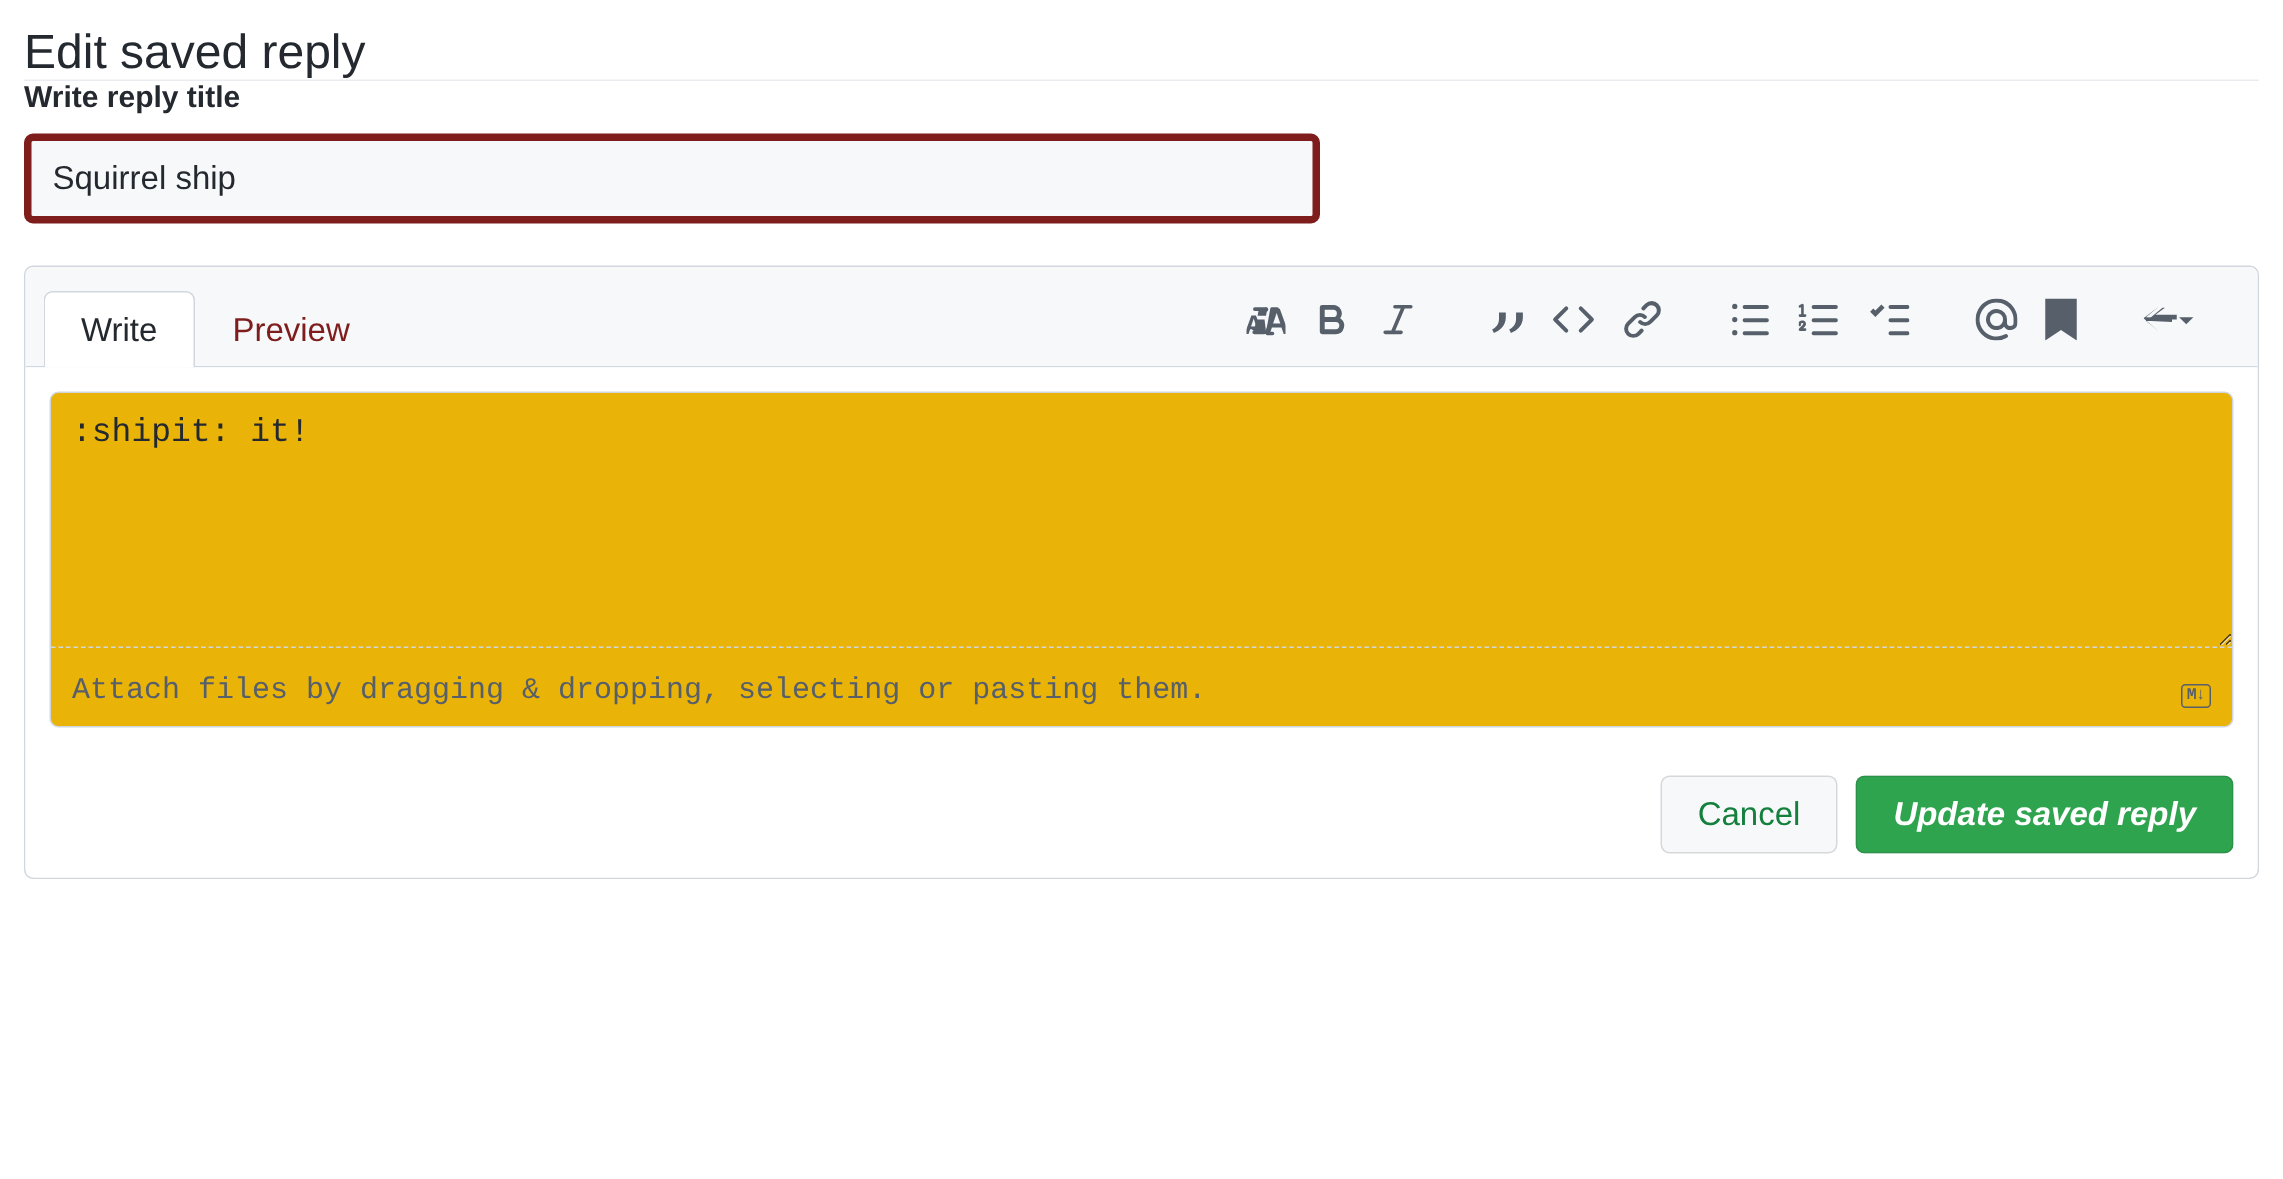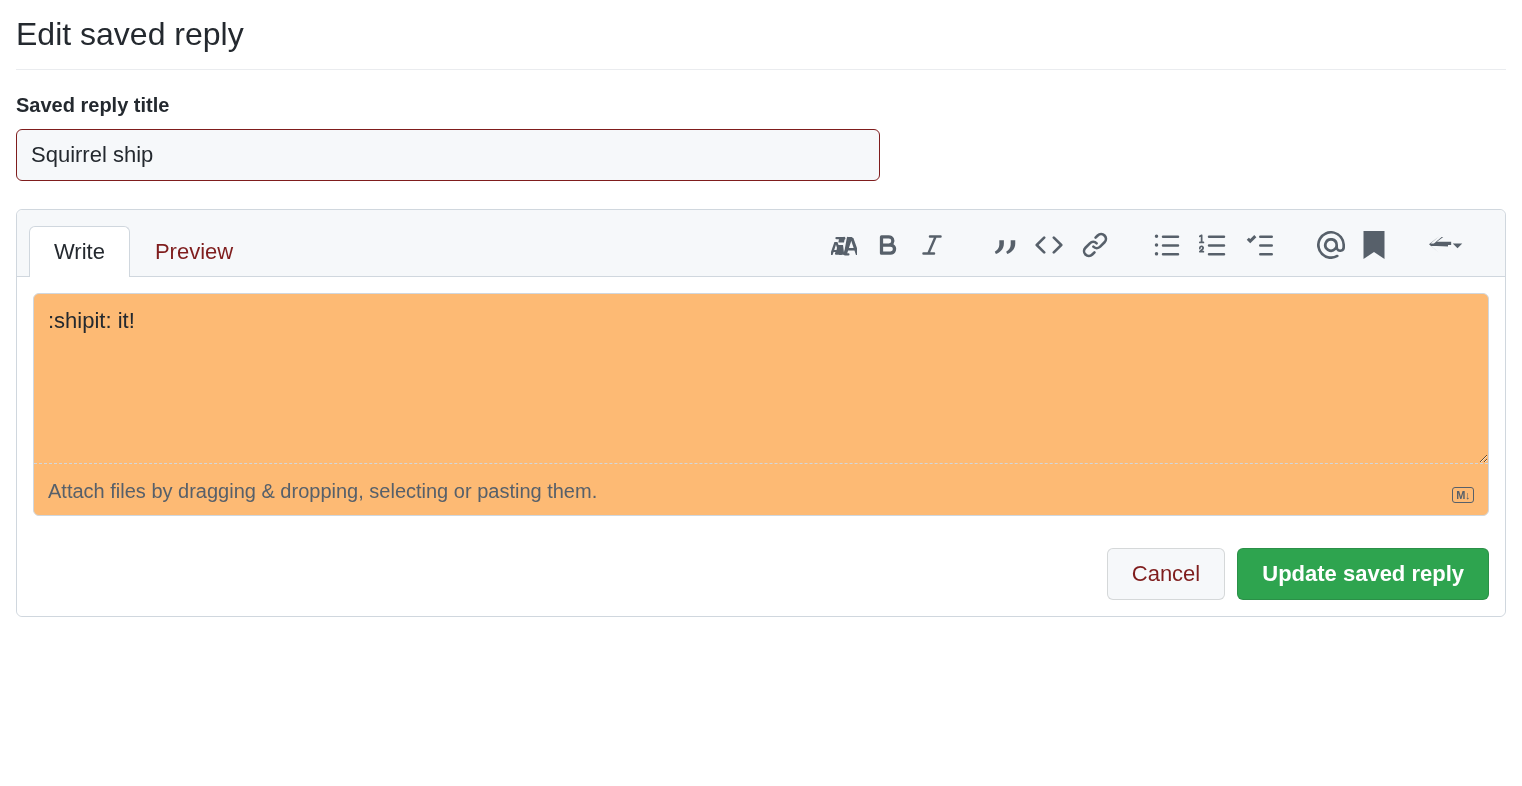--- a/index.html
+++ b/index.html
@@ -5,35 +5,33 @@
 * { box-sizing: border-box; margin: 0; padding: 0; }
 body {
   font-family: -apple-system, BlinkMacSystemFont, "Segoe UI", Helvetica, Arial, sans-serif;
   color: #24292f;
   background: #fff;
   padding: 16px;
 }
 .page-title {
   font-size: 32px;
   font-weight: 400;
-  padding-bottom: 16px;
   border-bottom: 1px solid #eaecef;
-  margin-bottom: 24px;
 }
 .field-label {
   font-size: 20px;
   font-weight: 600;
   margin-bottom: 12px;
   display: block;
 }
 .title-input {
   width: 58%;
   padding: 12px 14px;
   font-size: 22px;
-  border: 1px solid #7f1d1d;
+  border: 5px solid #7f1d1d;
   border-radius: 6px;
   background: #f6f8fa;
   color: #24292f;
   margin-bottom: 28px;
 }
 .comment-box {
   border: 1px solid #d0d7de;
   border-radius: 6px;
 }
 .tab-header {
@@ -80,21 +78,22 @@
   color: #57606a;
   cursor: pointer;
   display: inline-flex;
   align-items: center;
 }
 .toolbar-btn svg { fill: currentColor; }
 .body-area { padding: 16px; background: #fff; }
 .textarea-wrap {
   border: 1px solid #d0d7de;
   border-radius: 6px;
-  background: #fdba74;
+  background: #eab308;
+  font-family: Liberation Mono, monospace;
 }
 .body-textarea {
   width: 100%;
   min-height: 170px;
   padding: 14px;
   font-size: 22px;
   font-family: inherit;
   border: none;
   background: transparent;
   resize: vertical;
@@ -132,37 +131,38 @@
   padding: 12px 24px;
   font-size: 22px;
   font-weight: 500;
   border-radius: 6px;
   cursor: pointer;
   border: 1px solid;
 }
 .btn-default {
   background: #f6f8fa;
   border-color: rgba(27,31,36,.15);
-  color: #7f1d1d;
+  color: #15803d;
 }
 .btn-primary {
   background: #2ea44f;
   border-color: rgba(27,31,36,.15);
   color: #fff;
   font-weight: 600;
+  font-style: italic;
 }
 </style>
 </head>
 <body>
 
 
 
 <h1 class="page-title">Edit saved reply</h1>
 
-<label class="field-label">Saved reply title</label>
+<label class="field-label">Write reply title</label>
 <input type="text" class="title-input" value="Squirrel ship" style="">
 
 <div class="comment-box">
   <div class="tab-header">
     <div class="tabs">
       <button class="tab active">Write</button>
       <button class="tab">Preview</button>
     </div>
     <div class="toolbar">
       <div class="toolbar-group">

